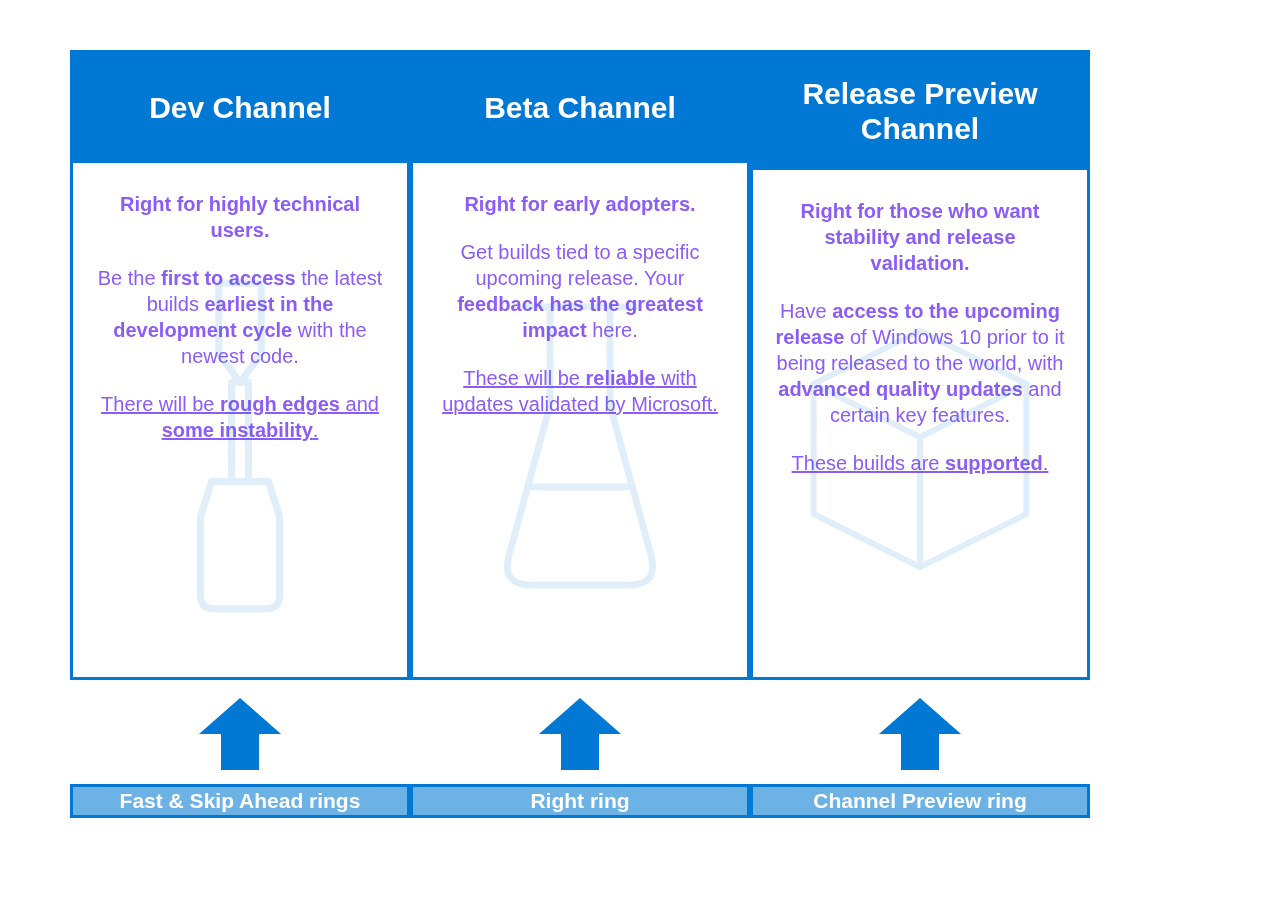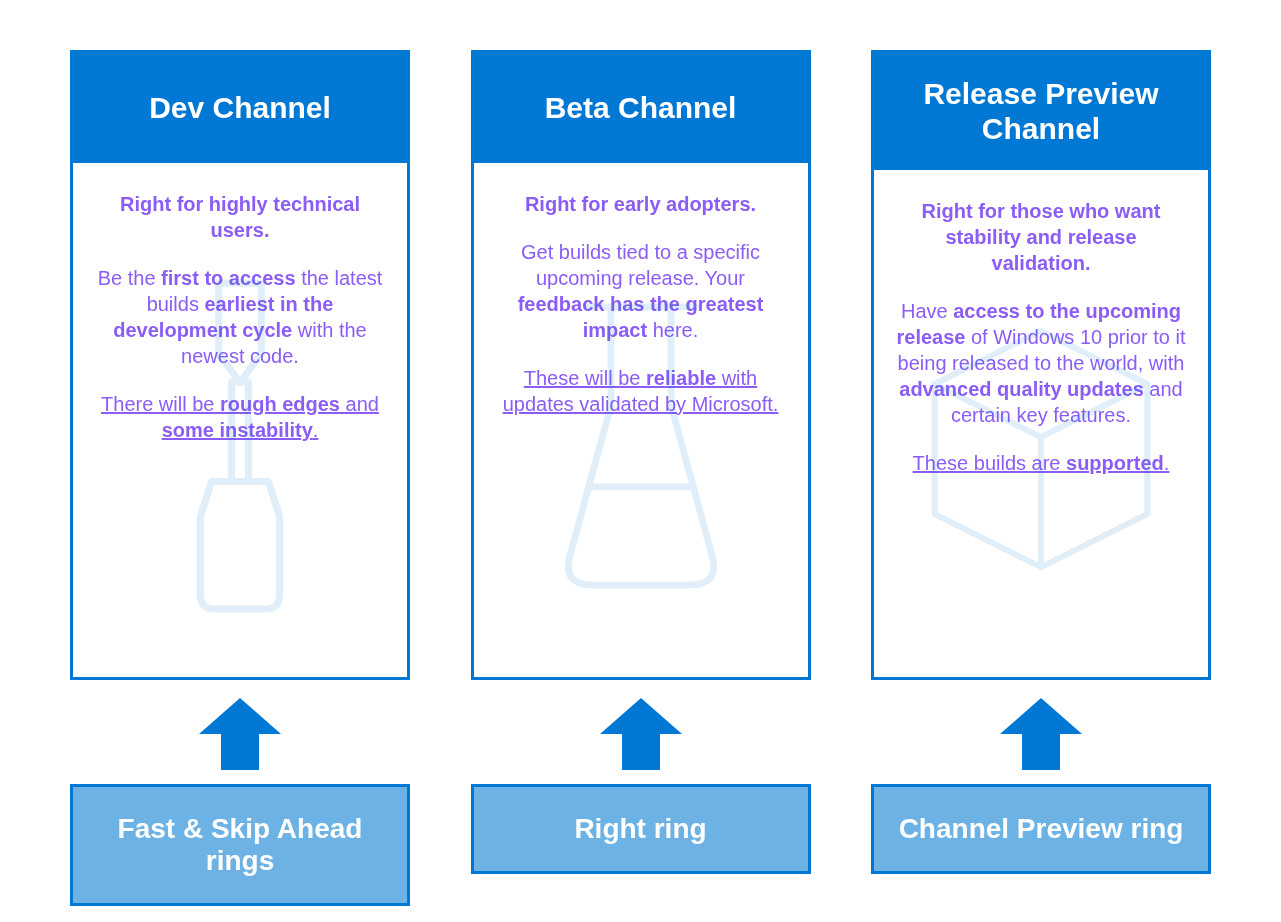--- a/index.html
+++ b/index.html
@@ -5,21 +5,21 @@
   * { box-sizing: border-box; margin: 0; padding: 0; }
   body {
     font-family: "Segoe UI", -apple-system, BlinkMacSystemFont, sans-serif;
     background: #fff;
     width: 1281px;
     height: 922px;
     padding: 50px 70px;
   }
   .columns {
     display: flex;
-    justify-content: space-between;
+    justify-content: flex-start;
   }
   .col {
     width: 340px;
     display: flex;
     flex-direction: column;
     align-items: center;
   }
   .card {
     width: 100%;
     border: 3px solid #0078D4;
@@ -65,23 +65,23 @@
   }
   .arrow {
     margin: 18px 0 14px 0;
   }
   .ring-box {
     width: 100%;
     background: #6CB2E4;
     border: 3px solid #0078D4;
     color: #fff;
     font-weight: 700;
-    font-size: 28px;
+    font-size: 21px;
     text-align: center;
-    padding: 26px 8px;
+    padding: 2px 8px;
   }
 </style>
 </head>
 <body>
 
 <div class="columns">
 
   <div class="col">
     <div class="card">
       <div class="card-header">Dev Channel</div>

